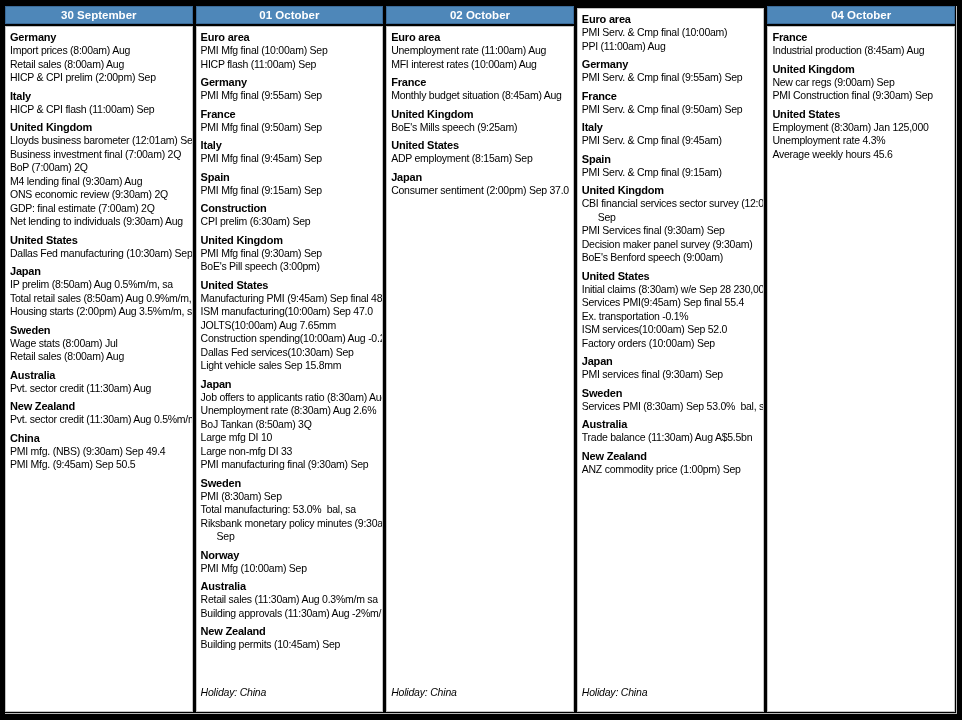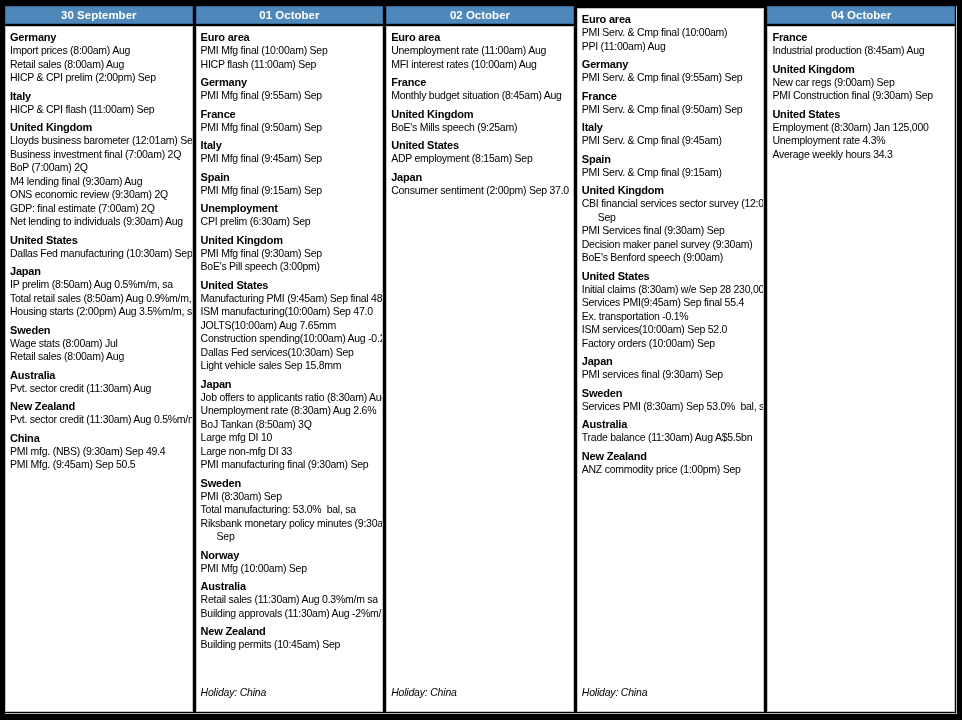--- a/index.html
+++ b/index.html
@@ -118,21 +118,21 @@
           <div class="event"><span>PMI Mfg final (10:00am) Sep</span></div>
           <div class="event"><span>HICP flash (11:00am) Sep</span></div>
           <div class="country">Germany</div>
           <div class="event"><span>PMI Mfg final (9:55am) Sep</span></div>
           <div class="country">France</div>
           <div class="event"><span>PMI Mfg final (9:50am) Sep</span></div>
           <div class="country">Italy</div>
           <div class="event"><span>PMI Mfg final (9:45am) Sep</span></div>
           <div class="country">Spain</div>
           <div class="event"><span>PMI Mfg final (9:15am) Sep</span></div>
-          <div class="country">Unemployment</div>
+          <div class="country">Construction</div>
           <div class="event"><span>CPI prelim (6:30am) Sep</span></div>
           <div class="country">United Kingdom</div>
           <div class="event"><span>PMI Mfg final (9:30am) Sep</span></div>
           <div class="event"><span>BoE's Pill speech (3:00pm)</span></div>
           <div class="country">United States</div>
           <div class="event"><span>Manufacturing PMI (9:45am) Sep final 48.5</span></div>
           <div class="event"><span>ISM manufacturing(10:00am) Sep </span><span class="u">47.0</span></div>
           <div class="event"><span>JOLTS(10:00am) Aug </span><span class="u">7.65mm</span></div>
           <div class="event"><span>Construction spending(10:00am) Aug </span><span class="u">-0.2%</span></div>
           <div class="event"><span>Dallas Fed services(10:30am) Sep</span></div>
@@ -216,17 +216,17 @@
         <div class="col-header">04 October</div>
         <div class="col-body">
           <div class="country">France</div>
           <div class="event"><span>Industrial production (8:45am) Aug</span></div>
           <div class="country">United Kingdom</div>
           <div class="event"><span>New car regs (9:00am) Sep</span></div>
           <div class="event"><span>PMI Construction final (9:30am) Sep</span></div>
           <div class="country">United States</div>
           <div class="event"><span>Employment (8:30am) Jan </span><span class="u">125,000</span></div>
           <div class="event"><span>Unemployment rate </span><span class="u">4.3%</span></div>
-          <div class="event"><span>Average weekly hours </span><span class="u">34.3</span></div>
+          <div class="event"><span>Average weekly hours </span><span class="u">45.6</span></div>
         </div>
       </div>
     </div>
 </div>
 
 </body></html>

